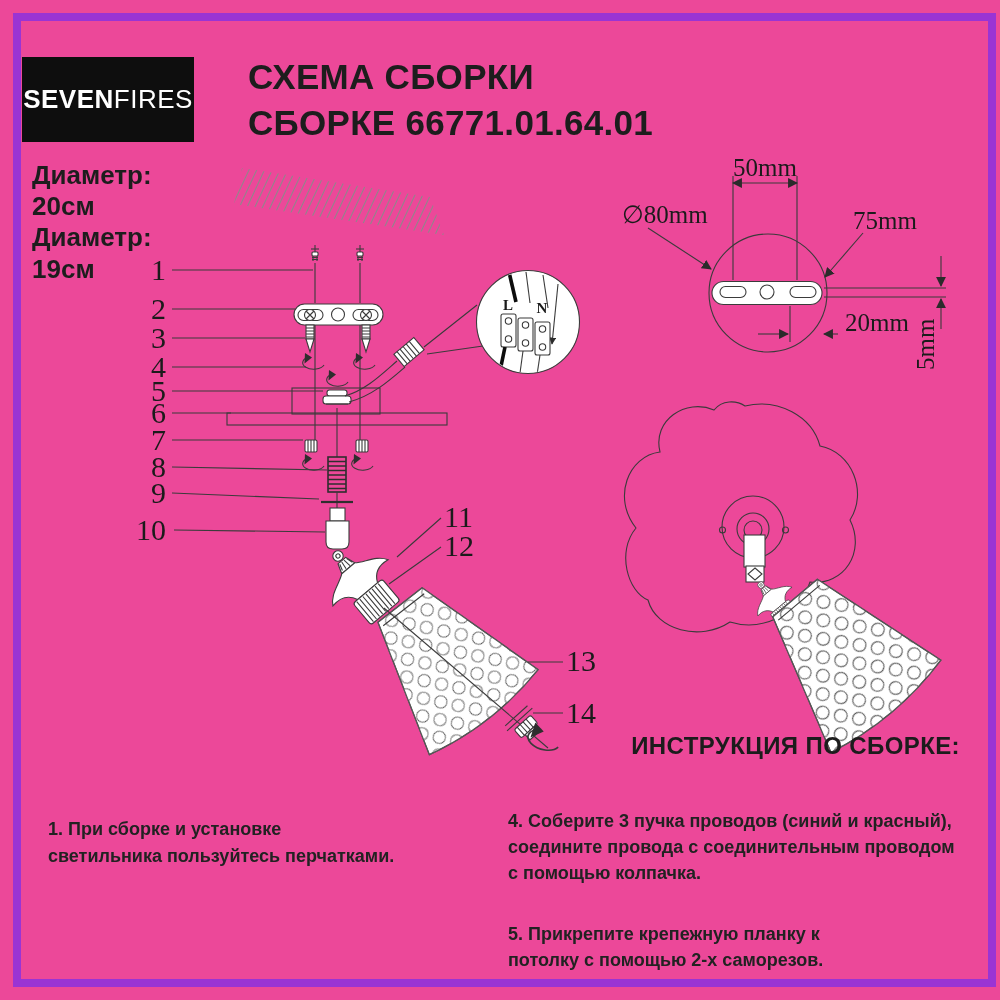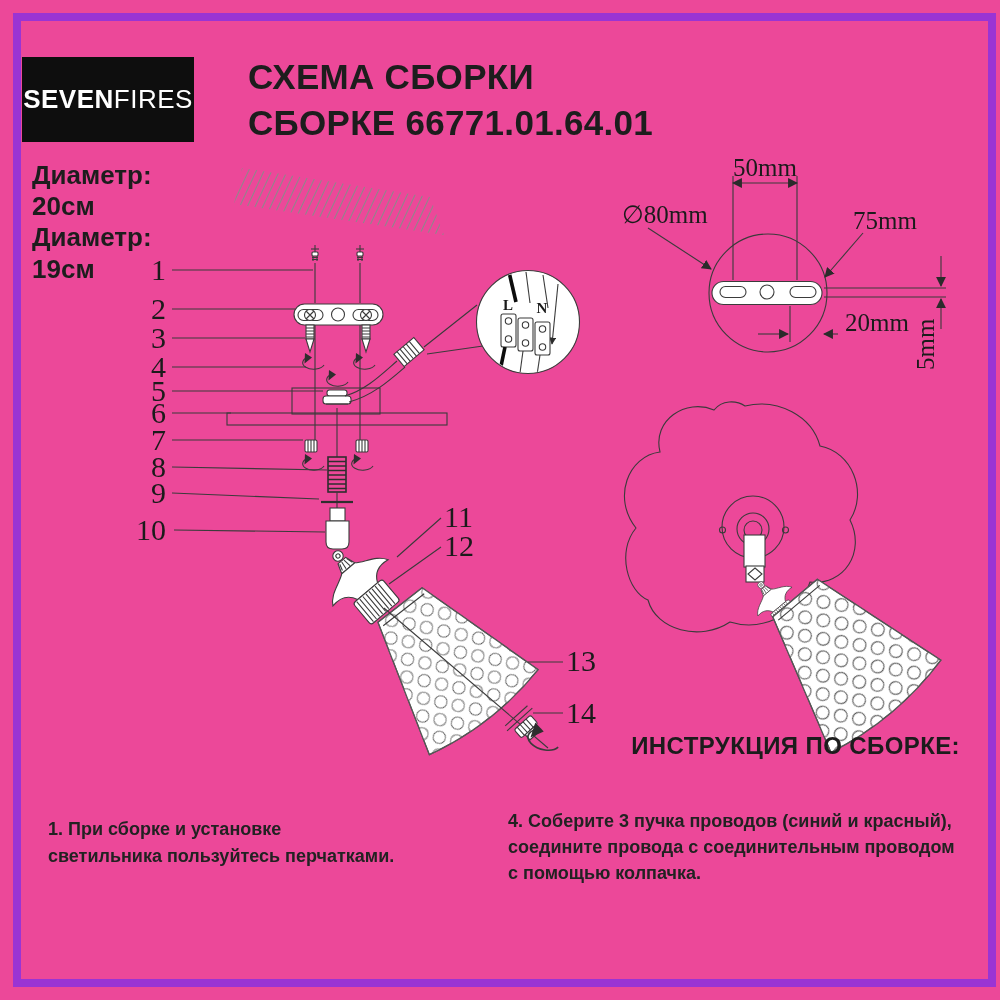--- a/index.html
+++ b/index.html
@@ -264,16 +264,18 @@
     <div class="ih">ИНСТРУКЦИЯ ПО СБОРКЕ:</div>
     <div class="col colL">
       <div class="item">1. При сборке и установке
 светильника пользуйтесь перчатками.</div>
       
     </div>
     <div class="col colR">
       <div class="item">4. Соберите 3 пучка проводов (синий и красный),
 соедините провода с соединительным проводом
 с помощью колпачка.</div>
+      <div class="item">5. Прикрепите крепежную планку к
+потолку с помощью 2-х саморезов.</div>
       
     </div>
   </div>
 </div>
 
 </body></html>

